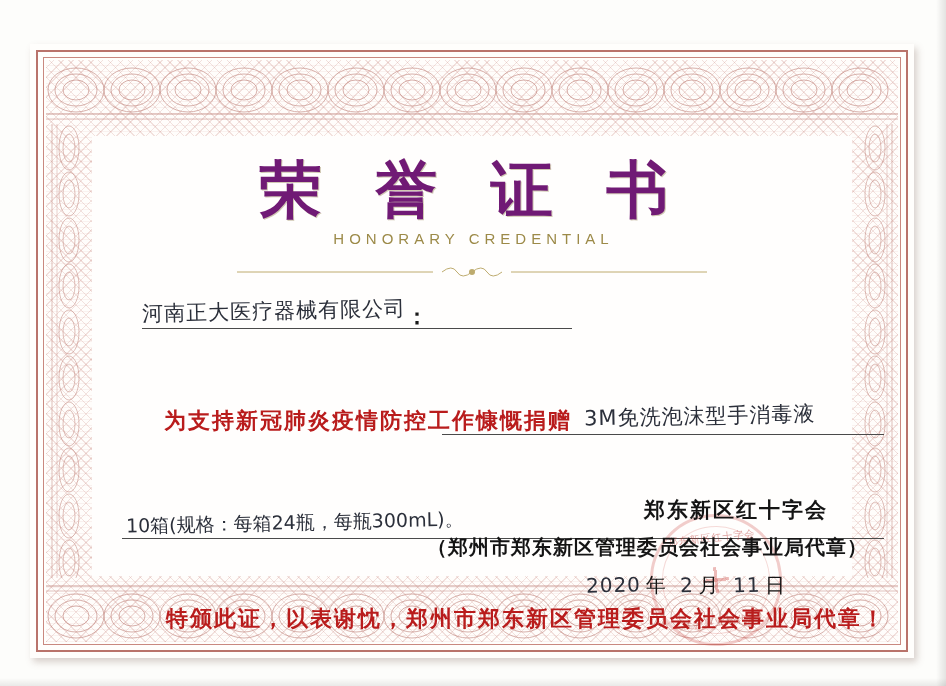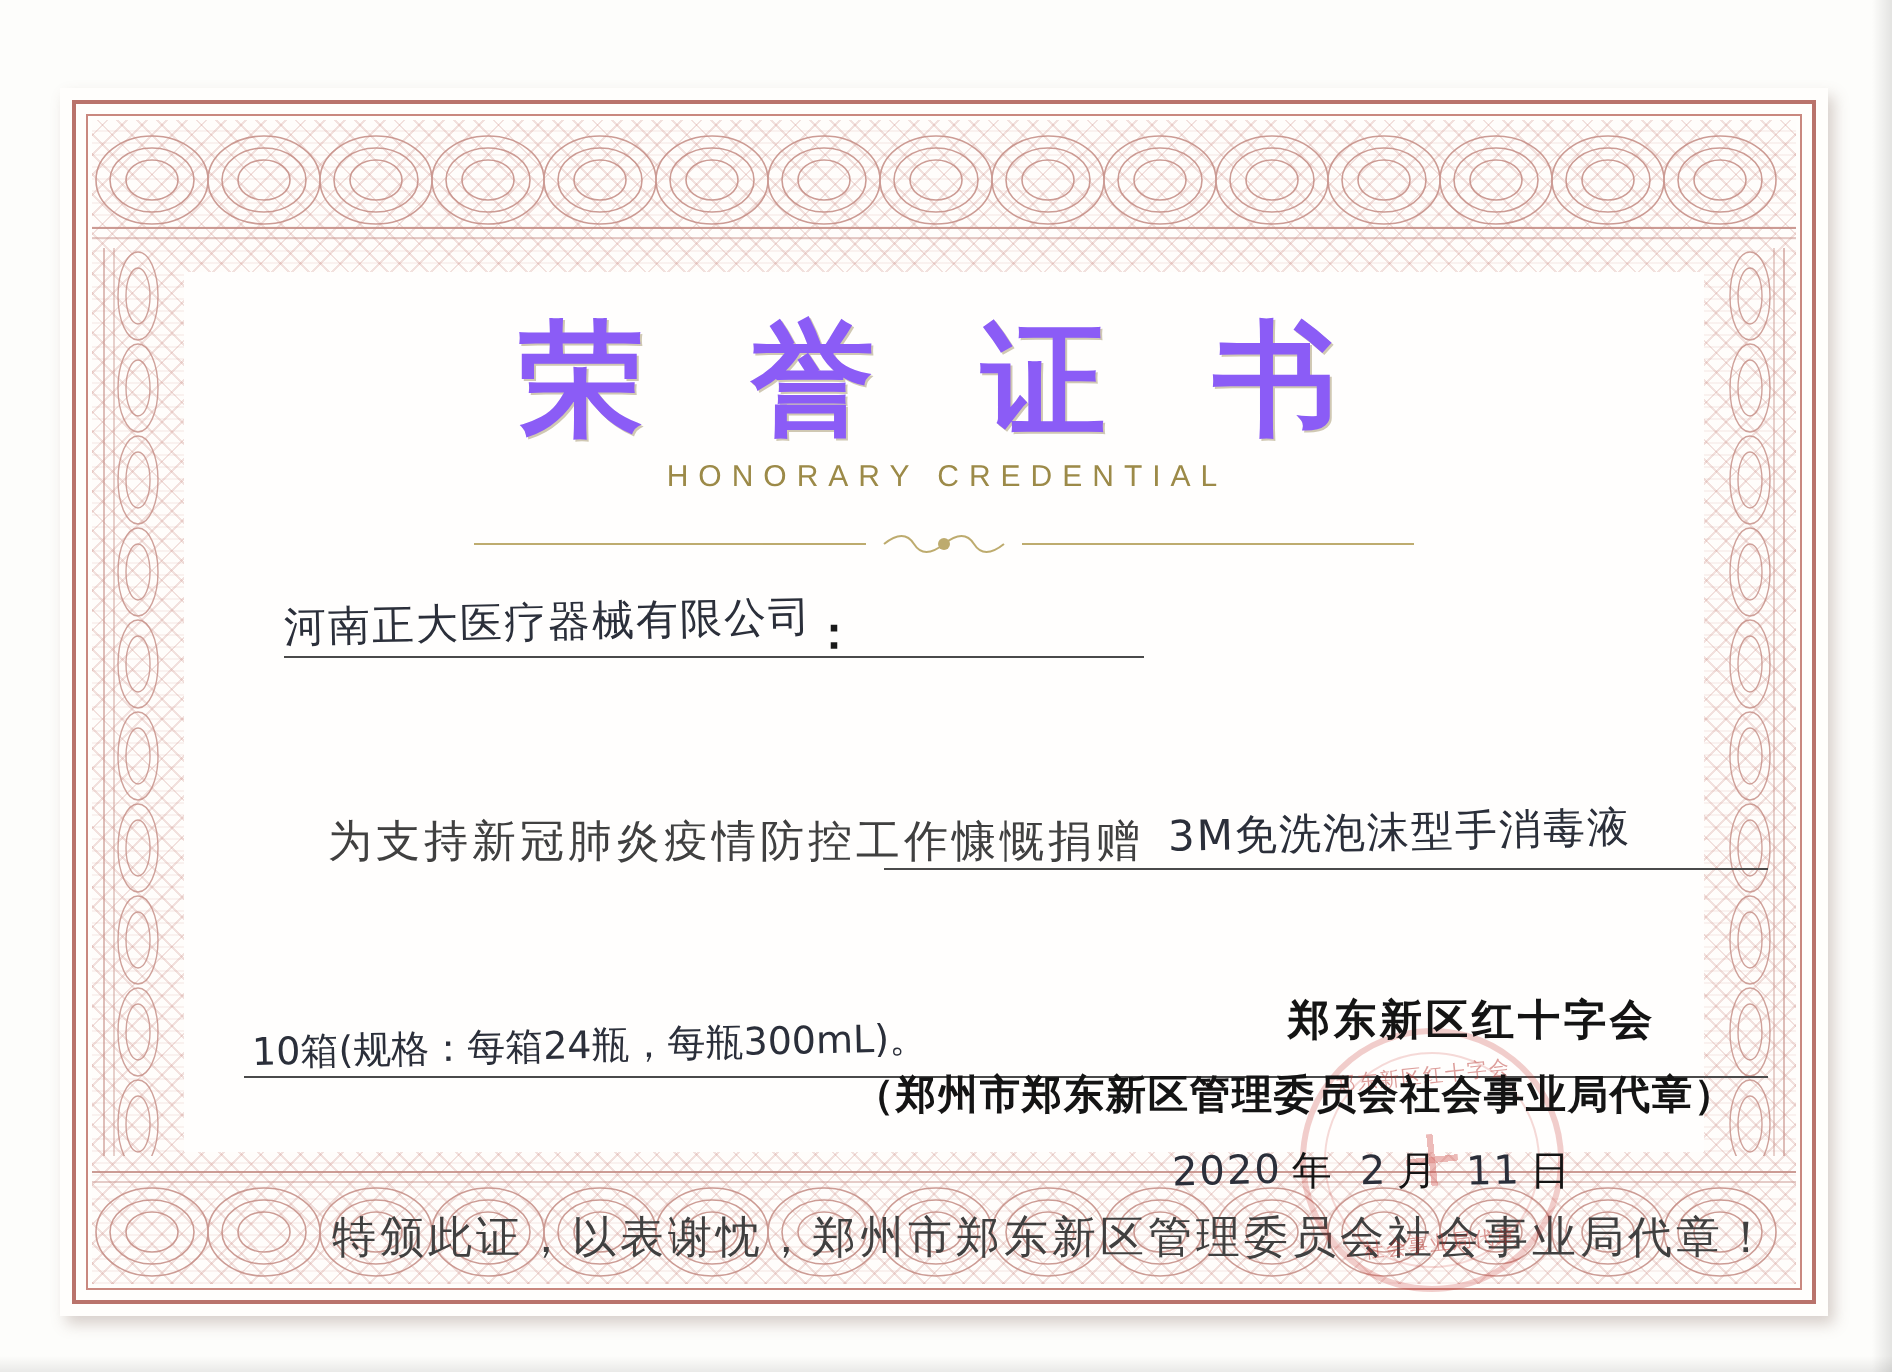--- a/index.html
+++ b/index.html
@@ -107,21 +107,21 @@
 
   .title {
     position: absolute;
     top: 104px;
     left: 0; right: 0;
     text-align: center;
     font-family: "DejaVu Serif", serif;
     font-weight: bold;
     font-size: 62px;
     letter-spacing: 16px;
-    color: #8b5cf6;
+    color: #701a75;
     text-shadow: 1px 1px 0 rgba(120,100,40,0.35);
   }
   .subtitle {
     position: absolute;
     top: 186px;
     left: 3px; right: 0;
     text-align: center;
     font-family: "Liberation Sans", sans-serif;
     font-size: 15px;
     letter-spacing: 5px;
@@ -160,22 +160,22 @@
     white-space: nowrap;
   }
   .hand.small {
     font-size: 19px;
     letter-spacing: 0px;
   }
 
   
   .print {
     font-family: "DejaVu Serif", serif;
-    font-weight: normal;
-    color: #404040;
+    font-weight: bold;
+    color: #b91c1c;
     font-size: 22px;
     letter-spacing: 2px;
     white-space: nowrap;
   }
 
   .rule {
     position: absolute;
     height: 0;
     border-bottom: 1px solid #4a4a4a;
   }

